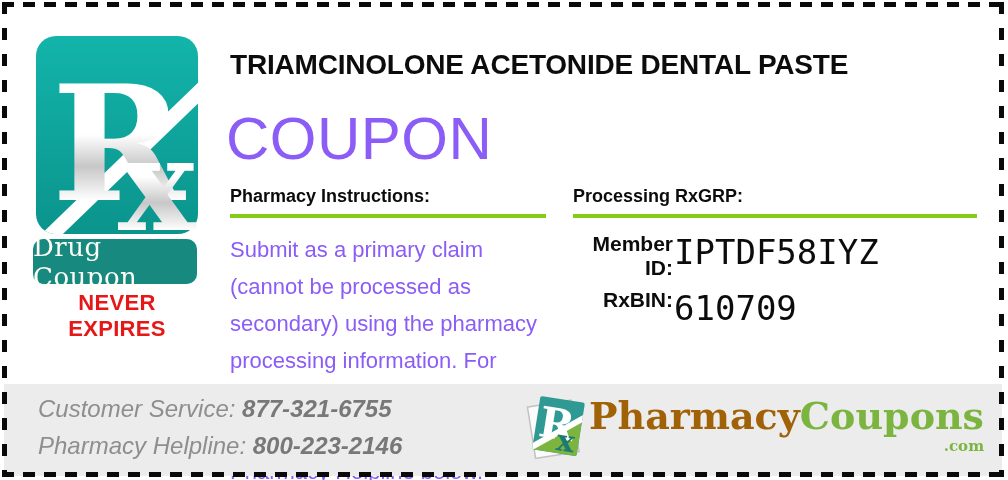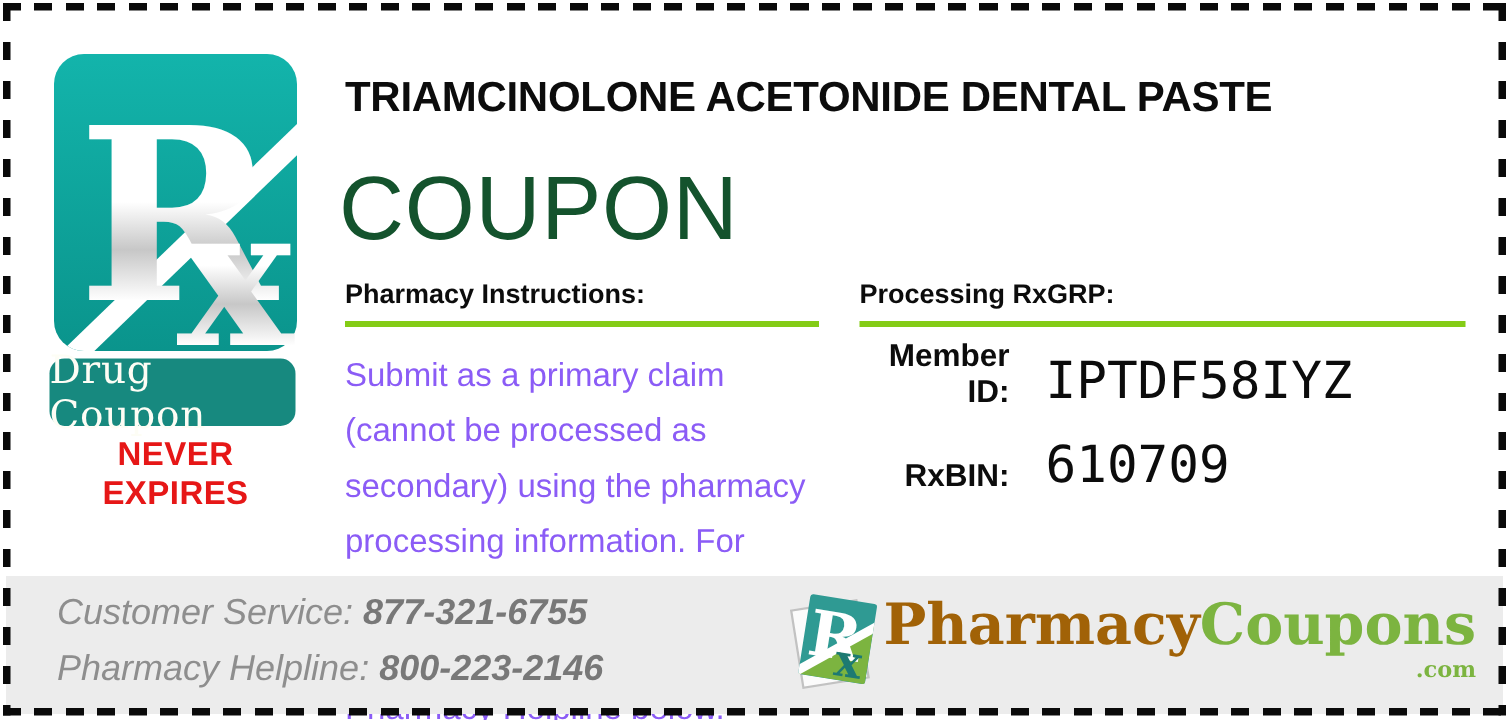--- a/index.html
+++ b/index.html
@@ -29,32 +29,32 @@
     font-family:"DejaVu Serif",serif;font-size:26px;
     display:flex;align-items:center;justify-content:center;letter-spacing:0.5px;
   }
   .never-expires{
     position:absolute;left:28px;top:290px;width:178px;text-align:center;
     color:#e61717;font-weight:bold;font-size:22px;letter-spacing:0.3px;
   }
 
   
   .drug-name{position:absolute;left:230px;top:49px;font-size:28px;font-weight:bold;color:#0c0c0c;letter-spacing:-0.2px;}
-  .coupon-word{position:absolute;left:226px;top:104px;font-size:60px;font-weight:400;color:#14532d;letter-spacing:0.5px;}
+  .coupon-word{position:absolute;left:226px;top:104px;font-size:60px;font-weight:400;color:#8b5cf6;letter-spacing:0.5px;}
 
   
   .instructions{position:absolute;left:230px;top:186px;width:316px;}
   .col-heading{font-size:18px;font-weight:bold;color:#0c0c0c;padding-bottom:7px;border-bottom:4px solid #84cc16;margin:0;}
   .instructions .body{margin-top:13px;font-size:22px;line-height:37px;color:#8b5cf6;}
   .disclaimer{margin-top:16px;font-size:16px;font-weight:bold;color:#8f8f8f;letter-spacing:2.5px;}
 
   
   .processing{position:absolute;left:573px;top:186px;width:404px;}
   .proc-rows{margin-top:10px;}
-  .proc-row{display:flex;align-items:flex-end;gap:24px;margin-top:14px;height:42px;}
+  .proc-row{display:flex;align-items:flex-start;gap:1px;margin-top:14px;height:42px;}
   .proc-label{width:100px;text-align:right;font-weight:bold;font-size:21px;color:#0c0c0c;flex:0 0 100px;}
   .proc-value{font-family:"DejaVu Sans Mono",monospace;font-size:34px;color:#0c0c0c;white-space:nowrap;}
 
   
   .footer{position:absolute;left:4px;right:6px;top:384px;bottom:4px;background:#ececec;}
   .phones{position:absolute;left:34px;top:6px;font-size:24px;line-height:37px;color:#8e8e8e;font-style:italic;}
   .phones b{color:#787878;}
   .brand{position:absolute;right:18px;top:6px;display:flex;align-items:flex-start;cursor:pointer;}
   .brand-icon{margin-top:2px;}
   .brand-text{margin-left:4px;font-family:"DejaVu Serif",serif;font-weight:bold;font-size:38px;line-height:52px;white-space:nowrap;}

